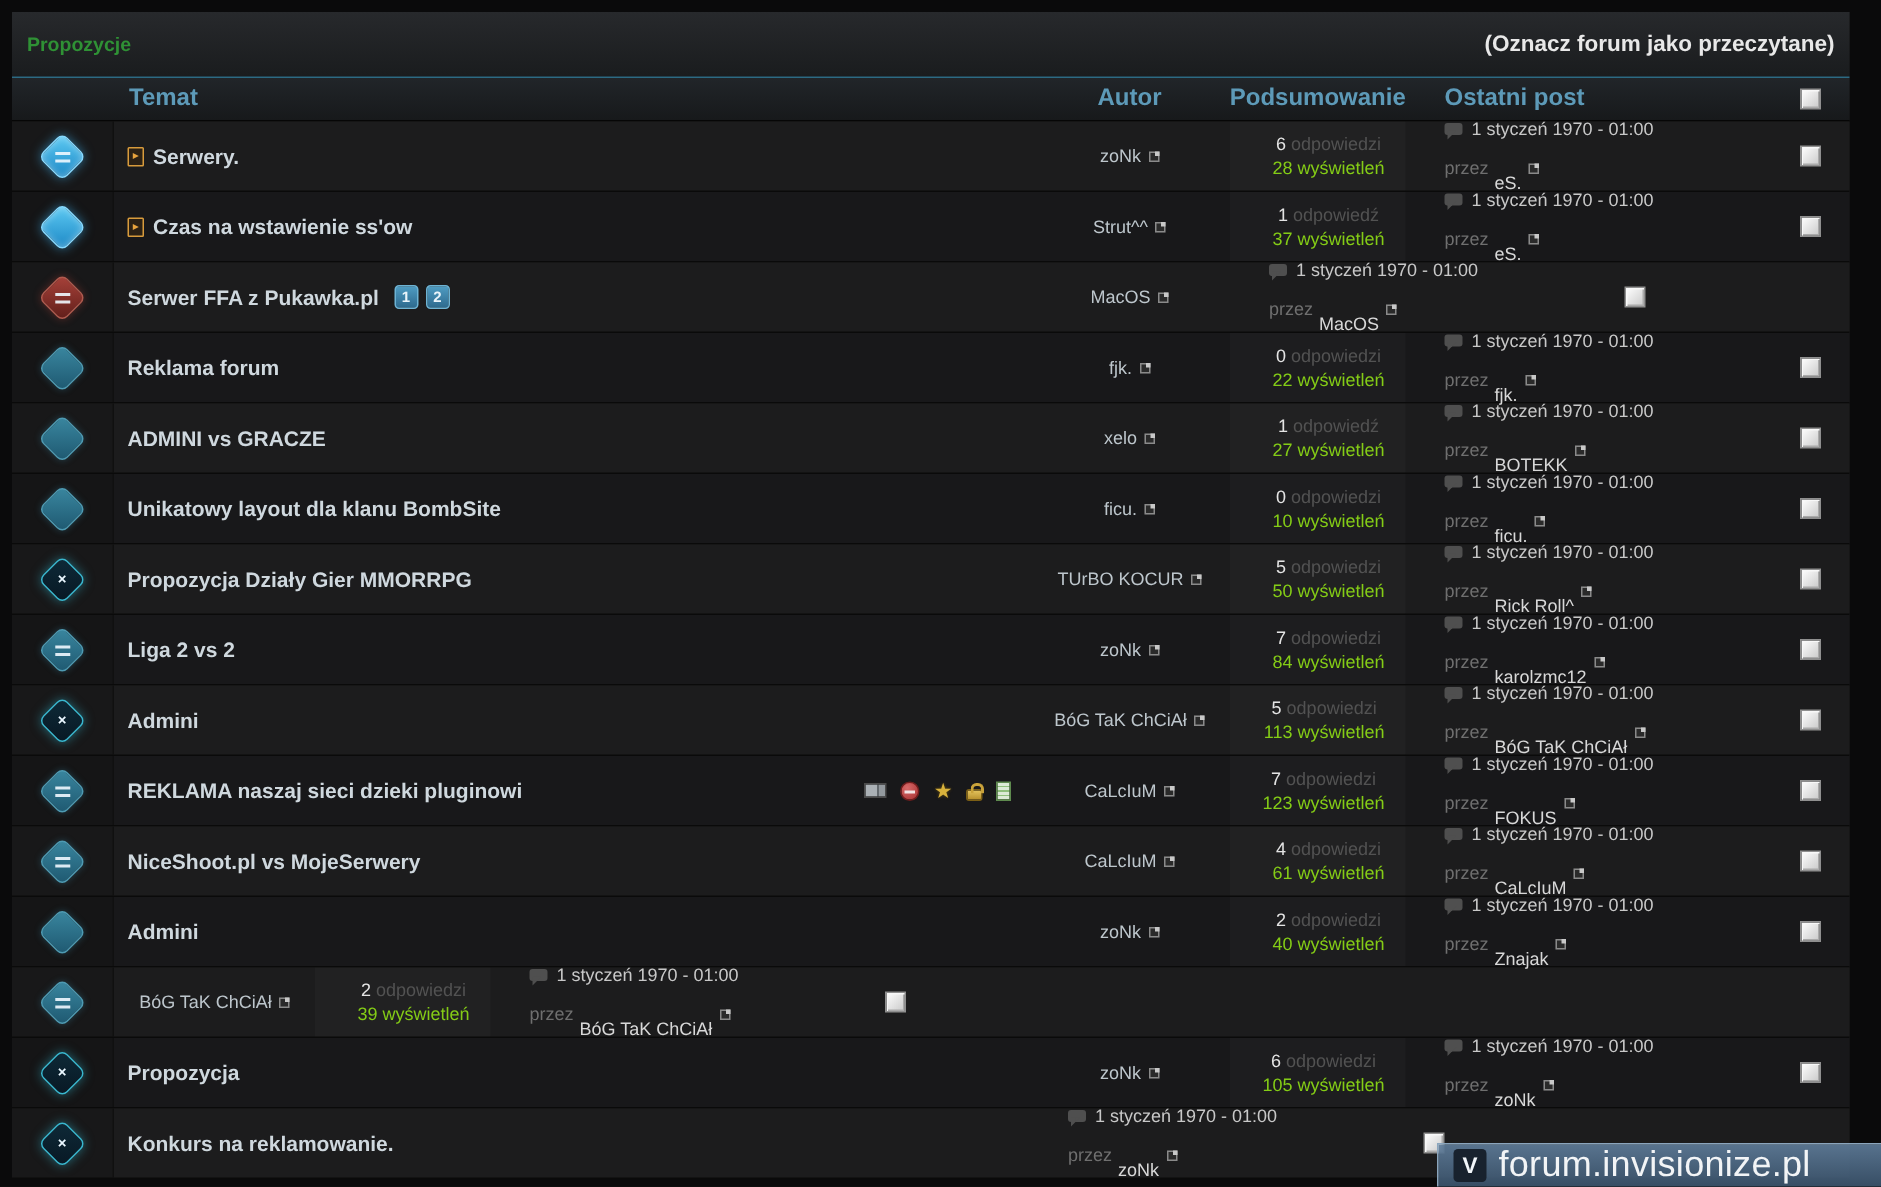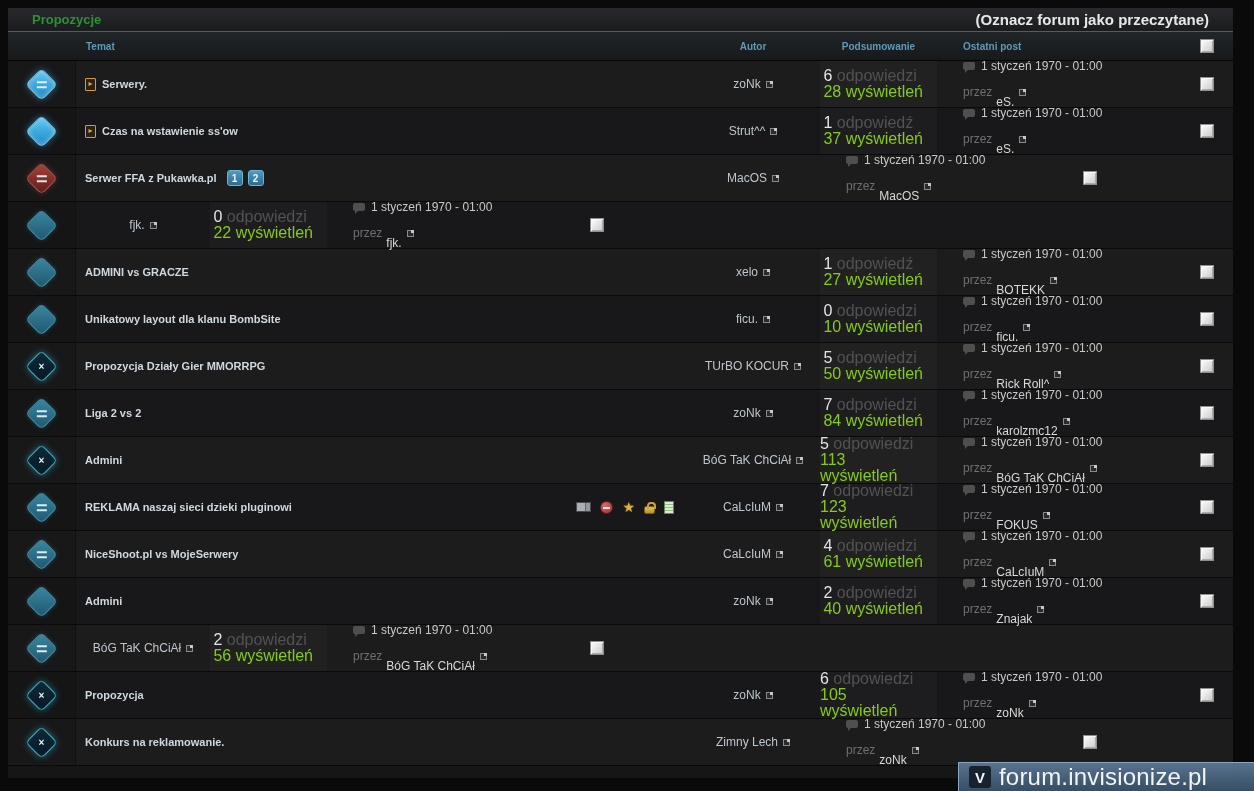--- a/index.html
+++ b/index.html
@@ -1,27 +1,27 @@
 <!DOCTYPE html>
 <html><head>
 <meta charset="utf-8">
 <style>
   * { margin:0; padding:0; box-sizing:border-box; }
   html,body { width:1254px; height:791px; background:#0a0a0b; font-family:"Liberation Sans", sans-serif; overflow:hidden; }
   .panel { position:absolute; left:8px; top:8px; width:1225px; height:770px; background:#161617; border:0; }
 
   
-  .titlebar { height:24px; background:linear-gradient(#27292c,#1a1c1e); border-bottom:1px solid #2c6a83;
-              display:flex; align-items:center; justify-content:space-between; padding:0 24px; }
+  .titlebar { height:44px; background:linear-gradient(#27292c,#1a1c1e); border-bottom:1px solid #2c6a83;
+              display:flex; align-items:center; justify-content:space-between; padding:0 10px; }
   .forum-title { color:#2f9135; font-size:13px; font-weight:bold; }
   .mark-read { color:#e8e8e8; font-size:15px; font-weight:bold; cursor:pointer; }
 
   
   .thead { height:29px; display:flex; align-items:center; background:linear-gradient(#212529,#17191b);
-           border-bottom:1px solid #060606; font-size:10px; font-weight:bold; color:#5d9ab8; }
+           border-bottom:1px solid #060606; font-size:16px; font-weight:bold; color:#5d9ab8; }
   .thead .hc { height:100%; display:flex; align-items:center; }
 
   .c-icon  { width:68px;  }
   .c-title { width:610px; }
   .c-author{ width:134px; }
   .c-sum   { width:117px; }
   .c-last  { width:243px; }
   .c-check { width:53px;  }
 
   .hc.c-title { padding-left:10px; }
@@ -34,21 +34,21 @@
   .row:nth-child(odd){ background:#1c1c1d; }
   .row:nth-child(even){ background:#18181a; }
   .cell { display:flex; align-items:center; }
   .cell.c-icon { justify-content:center; border-right:1px solid #101010; background:rgba(0,0,0,.12); }
   .cell.c-title { padding-left:9px; padding-right:8px; }
   .cell.c-author { justify-content:center; color:#bdc6cc; font-size:12px; }
   .cell.c-sum { background:rgba(255,255,255,.025); justify-content:flex-end; padding-right:14px; }
   .cell.c-last { padding-left:26px; }
   .cell.c-check { justify-content:center; }
 
-  .topic-link { color:#cfd8de; font-size:11px; font-weight:bold; cursor:pointer; }
+  .topic-link { color:#cfd8de; font-size:14px; font-weight:bold; cursor:pointer; }
 
   
   .dia { width:23px; height:23px; border-radius:5px; transform:rotate(45deg);
          display:flex; align-items:center; justify-content:center; }
   .dsym { transform:rotate(-45deg); display:flex; align-items:center; justify-content:center; }
   .d-blue-lines,.d-blue { background:linear-gradient(135deg,#5ecbf4,#1b86c4); border:1px solid #86d9ff;
          box-shadow:0 0 7px rgba(64,190,255,.55), inset 0 0 5px rgba(255,255,255,.35); }
   .d-red-lines { background:linear-gradient(135deg,#a8423a,#5f1d19); border:1px solid #b05a4e;
          box-shadow:0 0 6px rgba(190,70,60,.4); }
   .d-teal,.d-teal-lines { background:linear-gradient(135deg,#3a87a0,#1e5870); border:1px solid #4e9ab2;
@@ -84,21 +84,21 @@
                    border:2px solid #c9a23a; border-bottom:none; border-radius:4px 4px 0 0; }
   .att-notes-icon { width:10px; height:13px; background:repeating-linear-gradient(#dcead6 0 2px,#8fbf7c 2px 3px);
                    border:1px solid #5e8a4e; }
 
   
   .name-link { cursor:pointer; }
   .ext { display:inline-block; width:7px; height:7px; border:1px solid #8a8a8a; margin-left:5px; position:relative; background:#2a2a2a; }
   .ext::after { content:""; position:absolute; right:-1px; top:-1px; width:3px; height:3px; background:#c8c8c8; }
 
   
-  .sum-lines { text-align:left; font-size:16px; line-height:16px; }
+  .sum-lines { text-align:center; font-size:12px; line-height:16px; }
   .rep-num { color:#e4e4e4; }
   .rep-label { color:#525252; }
   .views-line { color:#84cc16; }
 
   
   .last-lines { font-size:12px; line-height:16px; }
   .lp-top { display:flex; align-items:center; color:#c8c8c8; }
   .bubble { width:12px; height:8px; background:#4f4f4f; border-radius:2px; position:relative; margin-right:6px; }
   .bubble::after { content:""; position:absolute; left:2px; bottom:-3px; border:3px solid transparent; border-top-color:#4f4f4f; border-left-color:#4f4f4f; width:0; height:0; }
   .lp-bottom { display:flex; align-items:center; }
@@ -259,20 +259,26 @@
       <span class="cb"></span>
     </div>
   </div>
 
   <div class="row">
     <div class="cell c-icon">
       <span class="dia d-teal">
             <span class="dsym"></span>
           </span>
     </div>
+    <div class="cell c-title">
+
+      <span class="topic-link">Reklama forum</span>
+      <span class="badges"></span>
+      <span class="atts"></span>
+    </div>
     <div class="cell c-author">
       <span class="name-link">fjk.</span>
       <span class="ext"></span>
     </div>
     <div class="cell c-sum">
       <div class="sum-lines">
         <div><span class="rep-num">0</span> <span class="rep-label">odpowiedzi</span></div>
         <div class="views-line"><span>22</span> <span>wyświetleń</span></div>
       </div>
     </div>
@@ -638,21 +644,21 @@
             </span>
           </span>
     </div>
     <div class="cell c-author">
       <span class="name-link">BóG TaK ChCiAł</span>
       <span class="ext"></span>
     </div>
     <div class="cell c-sum">
       <div class="sum-lines">
         <div><span class="rep-num">2</span> <span class="rep-label">odpowiedzi</span></div>
-        <div class="views-line"><span>56</span> <span>wyświetleń</span></div>
+        <div class="views-line"><span>39</span> <span>wyświetleń</span></div>
       </div>
     </div>
     <div class="cell c-last">
       <div class="last-lines">
         <div class="lp-top">
           <span class="bubble"></span>
           <span class="lp-date">1 styczeń 1970 - 01:00</span>
         </div>
         <div class="lp-bottom">
           <span class="lp-by">przez</span>
@@ -714,24 +720,20 @@
             <span class="dsym">
               <span class="xmark">×</span>
             </span>
           </span>
     </div>
     <div class="cell c-title">
 
       <span class="topic-link">Konkurs na reklamowanie.</span>
       <span class="badges"></span>
       <span class="atts"></span>
-    </div>
-    <div class="cell c-author">
-      <span class="name-link">Zimny Lech</span>
-      <span class="ext"></span>
     </div>
     <div class="cell c-last">
       <div class="last-lines">
         <div class="lp-top">
           <span class="bubble"></span>
           <span class="lp-date">1 styczeń 1970 - 01:00</span>
         </div>
         <div class="lp-bottom">
           <span class="lp-by">przez</span>
           <span class="lp-name name-link">zoNk</span>

